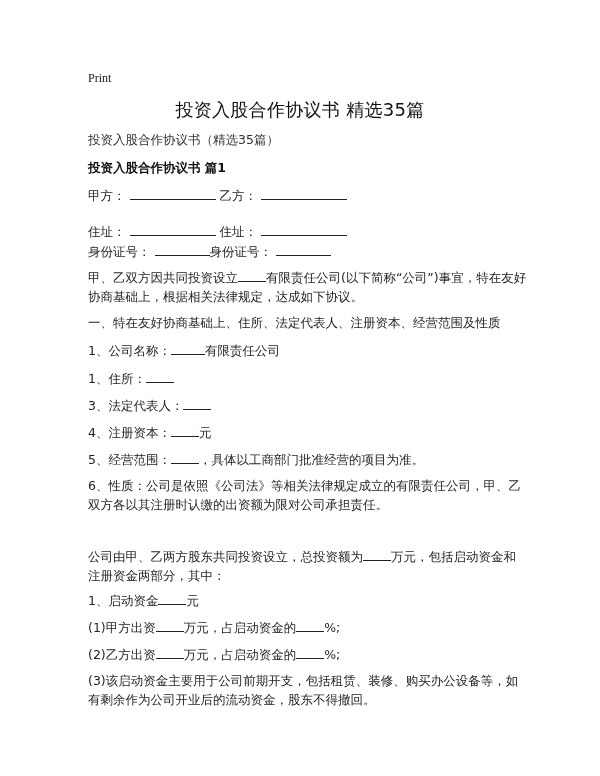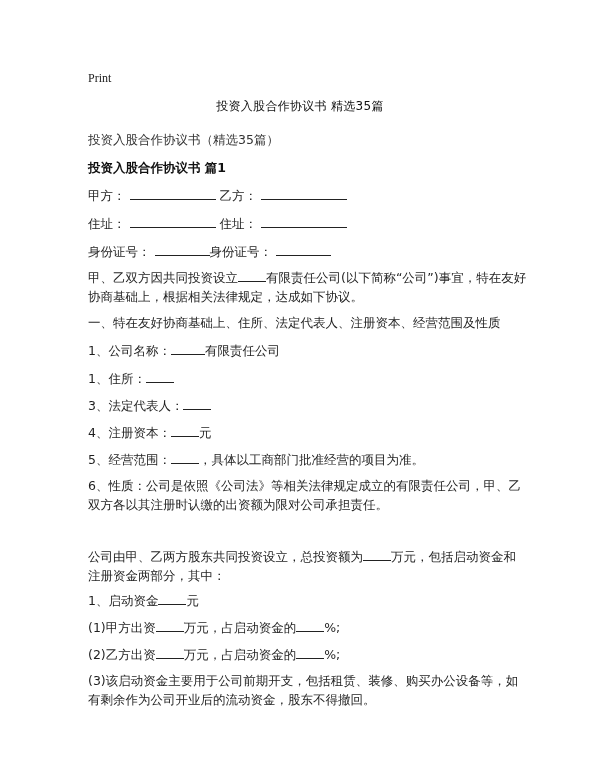--- a/index.html
+++ b/index.html
@@ -29,21 +29,21 @@
       font-family: "Liberation Serif", "DejaVu Serif", serif;
       font-size: 12px;
       color: #222;
     }
     .doc-title {
       position: absolute;
       left: 0;
       width: 600px;
       top: 98px;
       text-align: center;
-      font-size: 12px;
+      font-size: 18px;
       color: #111;
       letter-spacing: 0.3px;
     }
     .line {
       position: absolute;
       left: 88px;
       font-size: 12.5px;
       line-height: 19px;
       color: #1f1f1f;
       white-space: nowrap;
@@ -81,21 +81,21 @@
   <div class="doc-title">投资入股合作协议书 精选35篇</div>
 
   <div class="line subtitle" style="top:130px;">投资入股合作协议书（精选35篇）</div>
 
   <div class="line section-heading" style="top:158px;">投资入股合作协议书 篇1</div>
 
   <div class="line" style="top:186px;">
     <span>甲方：</span><span class="gap"></span><span class="blank b-long"></span><span class="gap"></span><span>乙方：</span><span class="gap"></span><span class="blank b-long"></span>
   </div>
 
-  <div class="line" style="top:214px;">
+  <div class="line" style="top:222px;">
     <span>住址：</span><span class="gap"></span><span class="blank b-long"></span><span class="gap"></span><span>住址：</span><span class="gap"></span><span class="blank b-long"></span>
   </div>
 
   <div class="line" style="top:242px;">
     <span>身份证号：</span><span class="gap"></span><span class="blank b-mid"></span><span>身份证号：</span><span class="gap"></span><span class="blank b-mid"></span>
   </div>
 
   <div class="line wrap" style="top:268px;">
     <span>甲、乙双方因共同投资设立</span><span class="blank b-short"></span><span>有限责任公司(以下简称“公司”)事宜，特在友好协商基础上，根据相关法律规定，达成如下协议。</span>
   </div>

